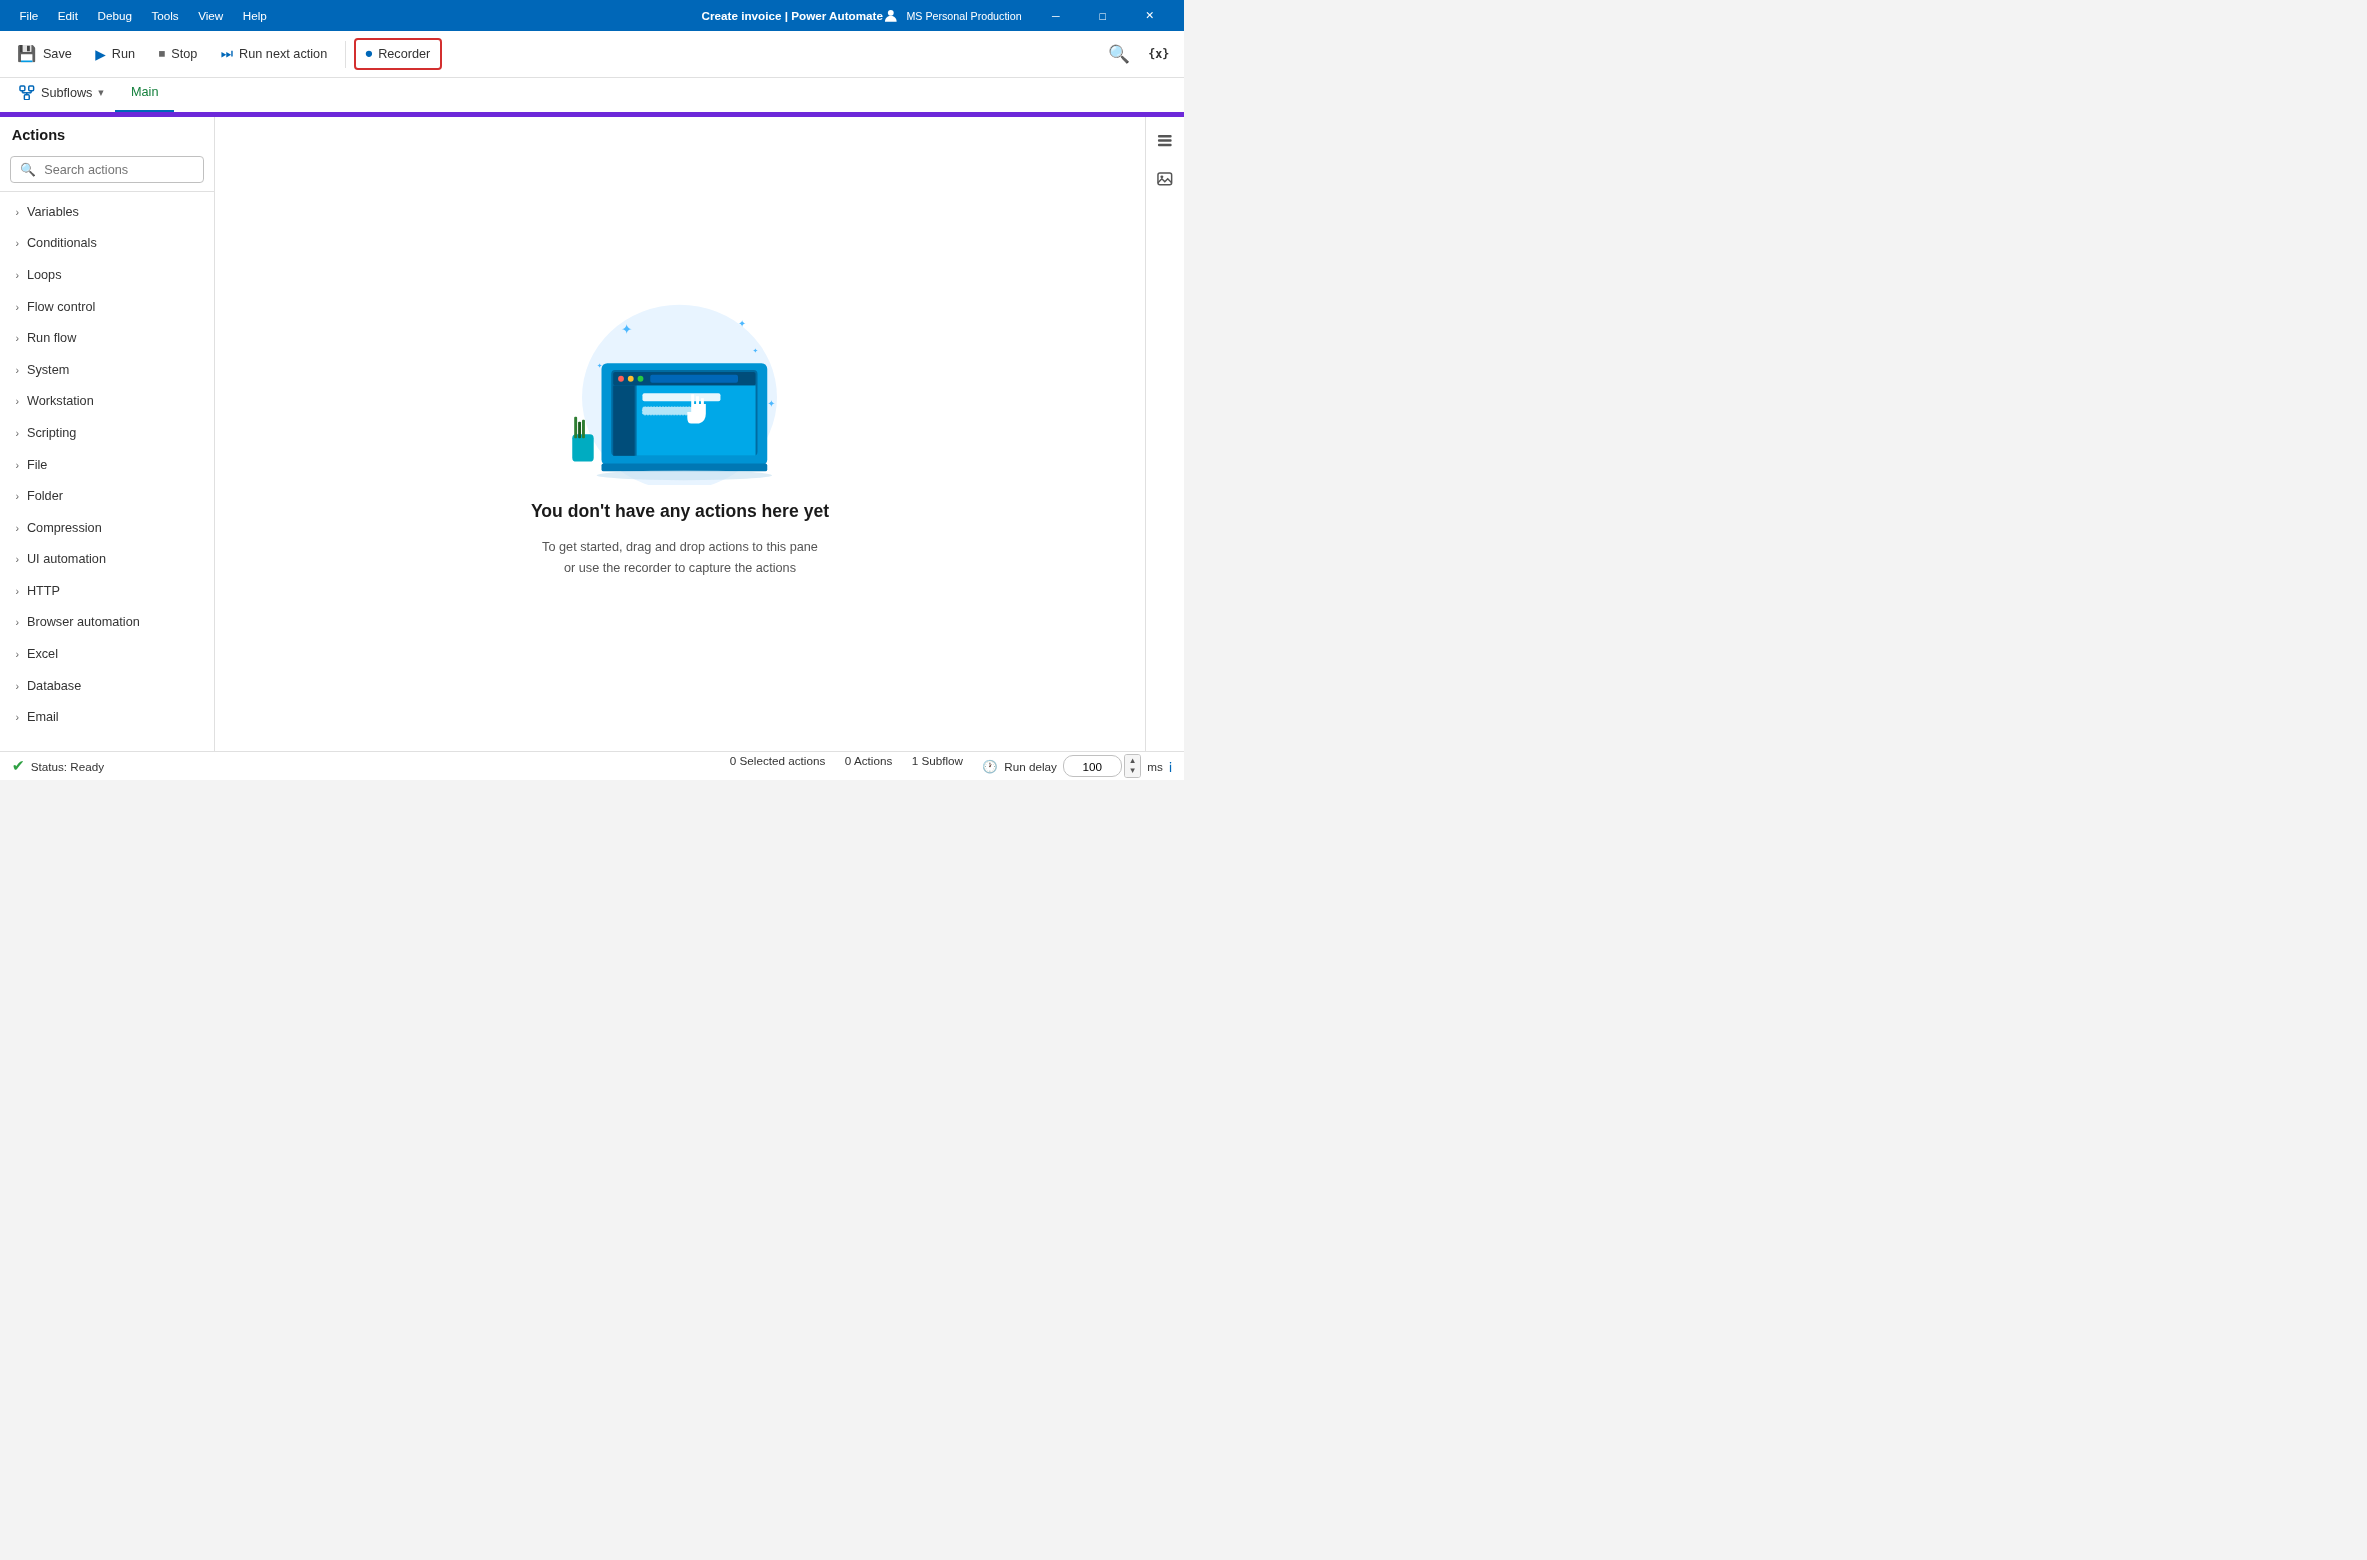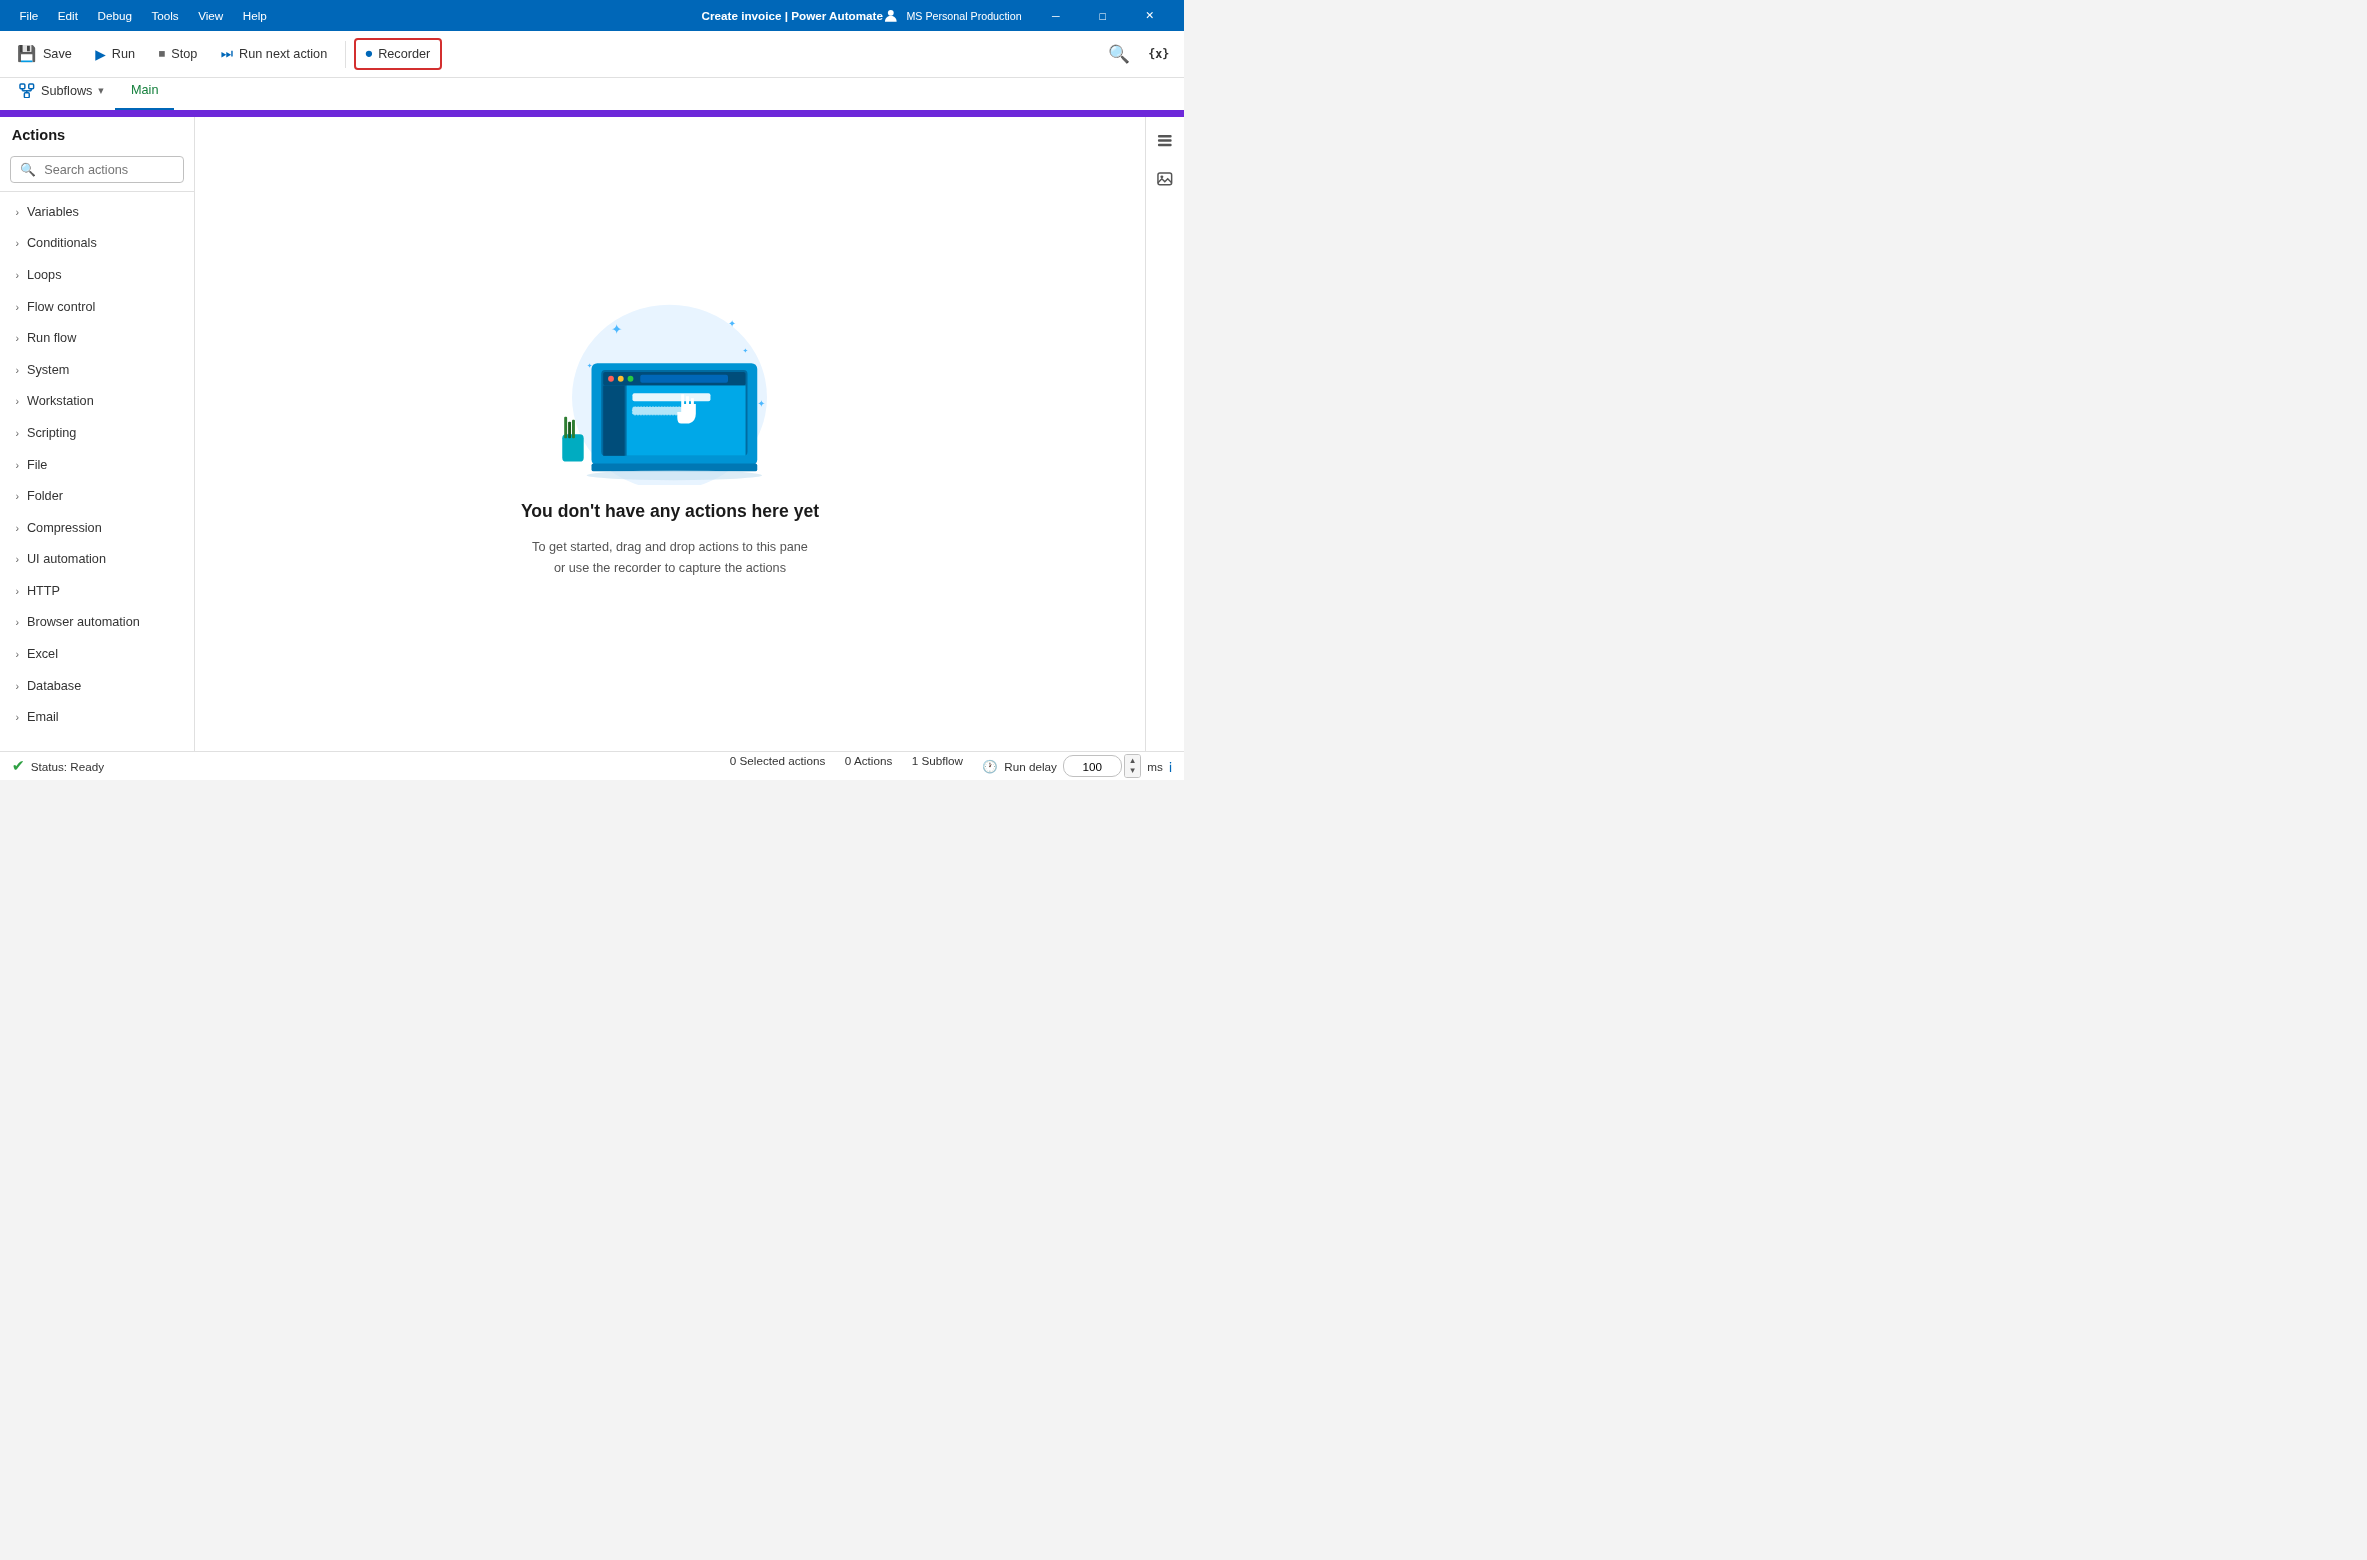--- a/index.html
+++ b/index.html
@@ -98,21 +98,21 @@
       color: #333;
       border-radius: 3.9px;
       font-family: monospace;
       font-weight: bold;
     }
 
     
     .tab-bar {
       height: 39px;
       background: white;
-      border-bottom: 7px solid #6d28d9;
+      border-bottom: 5px solid #6d28d9;
       display: flex;
       align-items: flex-end;
       padding: 0 7.8px;
       gap: 0;
     }
     .subflows-btn {
       display: flex;
       align-items: center;
       gap: 5.9px;
       padding: 7.8px 11.7px;
@@ -142,21 +142,21 @@
 
     
     .main-layout {
       display: flex;
       height: calc(780px - 31px - 47px - 39px - 29px);
       background: #f8f8f8;
     }
 
     
     .sidebar {
-      width: 195px;
+      width: 215px;
       background: white;
       border-right: 1px solid #e0e0e0;
       display: flex;
       flex-direction: column;
       overflow: hidden;
     }
     .sidebar-header {
       padding: 7.8px 9.8px;
       border-bottom: 1px solid #e0e0e0;
     }

